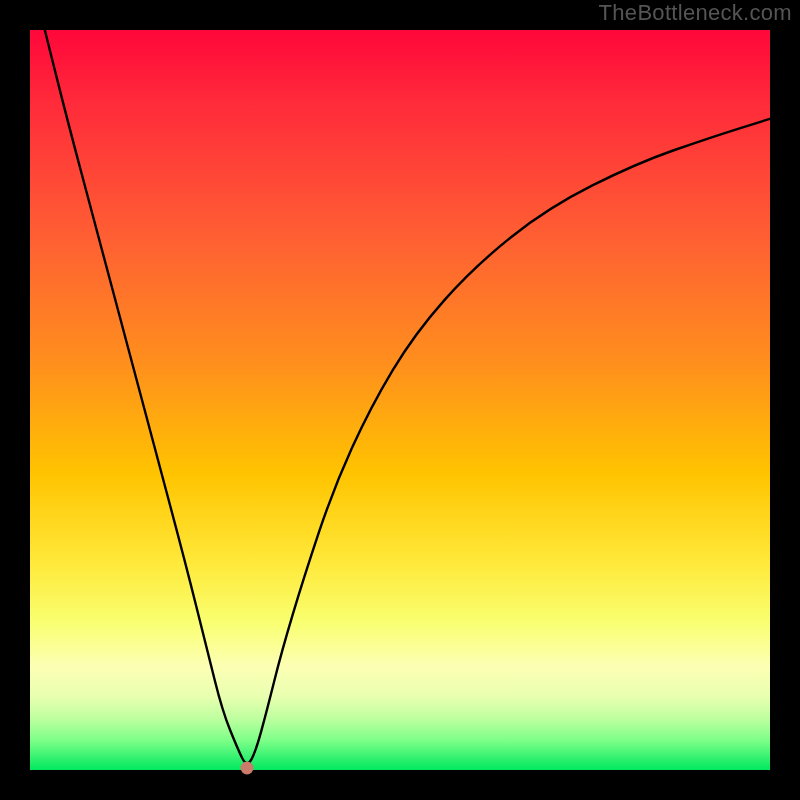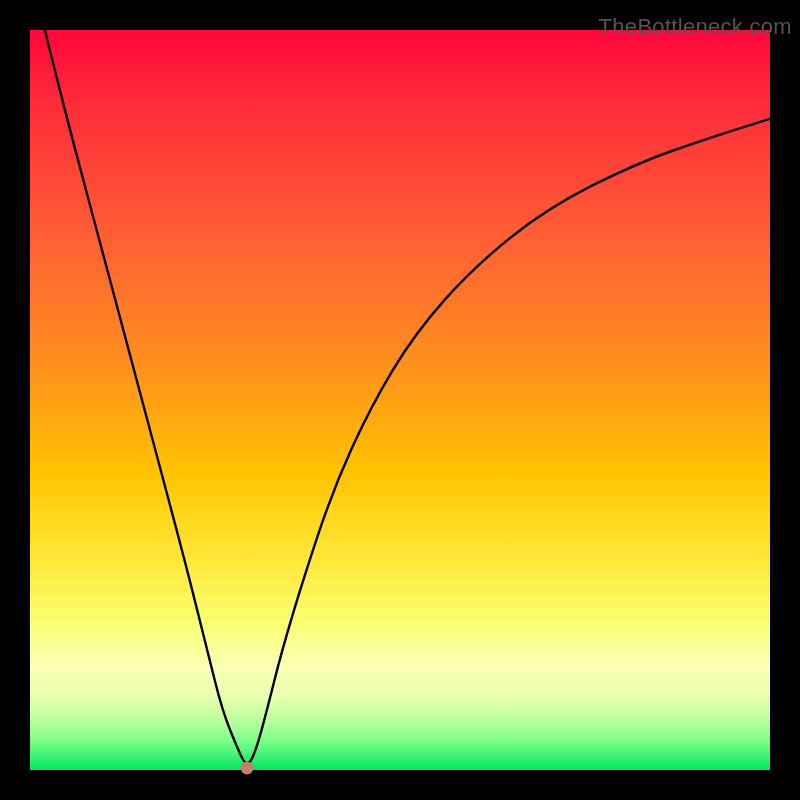--- a/index.html
+++ b/index.html
@@ -12,21 +12,21 @@
     font-family: Arial, Helvetica, sans-serif;
   }
   .wrap {
     position: relative;
     width: 800px;
     height: 800px;
     background: #000;
   }
   .watermark {
     position: absolute;
-    top: 14px;
+    top: 0;
     right: 8px;
     color: #555;
     font-size: 22px;
     font-weight: 500;
     letter-spacing: 0.3px;
     z-index: 10;
     pointer-events: none;
   }
   .plot {
     position: absolute;

